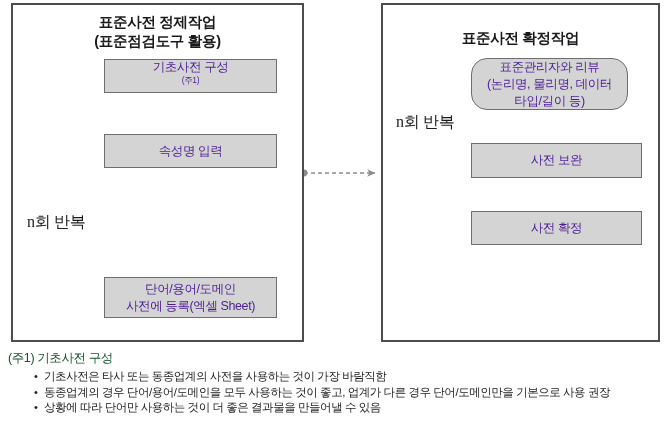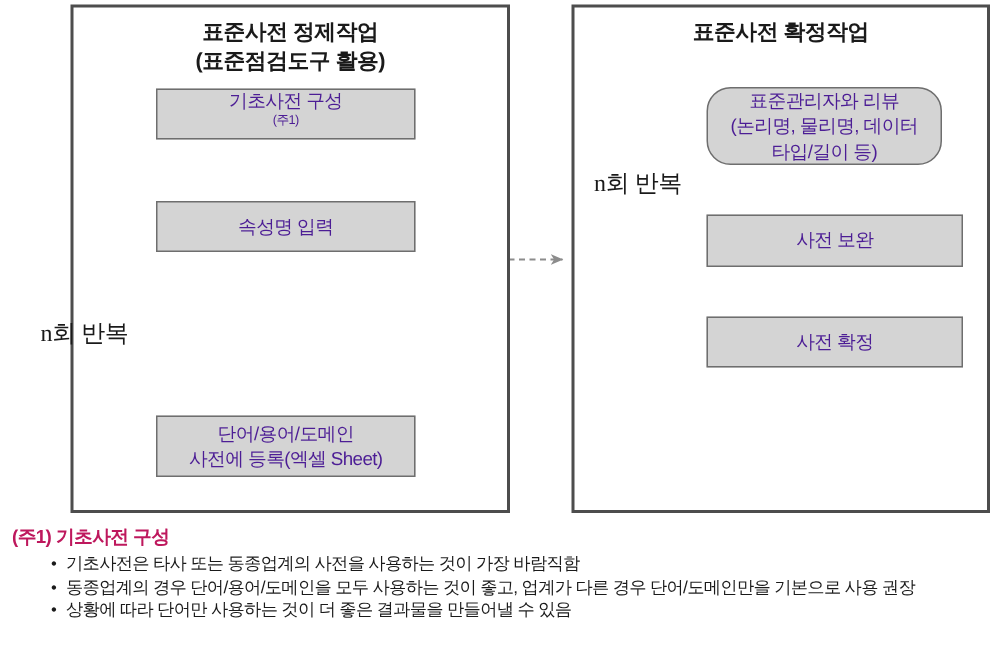--- a/index.html
+++ b/index.html
@@ -14,35 +14,35 @@
     overflow: hidden;
   }
   #canvas { position: absolute; left: 0; top: 0; width: 671px; height: 442px; }
 
   .panel {
     position: absolute;
     border: 2px solid #4d4d4d;
     background: #ffffff;
     box-sizing: border-box;
   }
-  #panel-left  { left: 11px;  top: 3px; width: 293px; height: 339px; margin-left: 36px; }
+  #panel-left  { left: 11px;  top: 3px; width: 293px; height: 339px; }
   #panel-right { left: 381px; top: 3px; width: 279px; height: 339px; }
 
   .panel-title {
     position: absolute;
     left: 0; right: 0;
     text-align: center;
     font-weight: bold;
     font-size: 14.5px;
     line-height: 19px;
     letter-spacing: -0.3px;
     color: #1a1a1a;
   }
   #panel-left .panel-title  { top: 8px; }
-  #panel-right .panel-title { top: 8px; }
+  #panel-right .panel-title { top: 24px; }
 
   .node {
     position: absolute;
     box-sizing: border-box;
     background: #d4d4d4;
     border: 1.5px solid #6e6e6e;
     display: flex;
     align-items: center;
     justify-content: center;
     text-align: center;
@@ -64,23 +64,23 @@
     font-family: Liberation Serif, serif;
   }
 
   
   #footnote {
     position: absolute;
     left: 8px; top: 350px; width: 655px;
   }
   #footnote-title {
     font-size: 12.5px;
-    font-weight: bold;
+    font-weight: normal;
     letter-spacing: -0.4px;
-    color: #be185d;
+    color: #14532d;
     margin-bottom: 2px;
   }
   .bullet-row {
     display: flex;
     align-items: flex-start;
     font-size: 11.5px;
     line-height: 15.5px;
     letter-spacing: -0.45px;
     color: #1a1a1a;
     margin-left: 26px;

